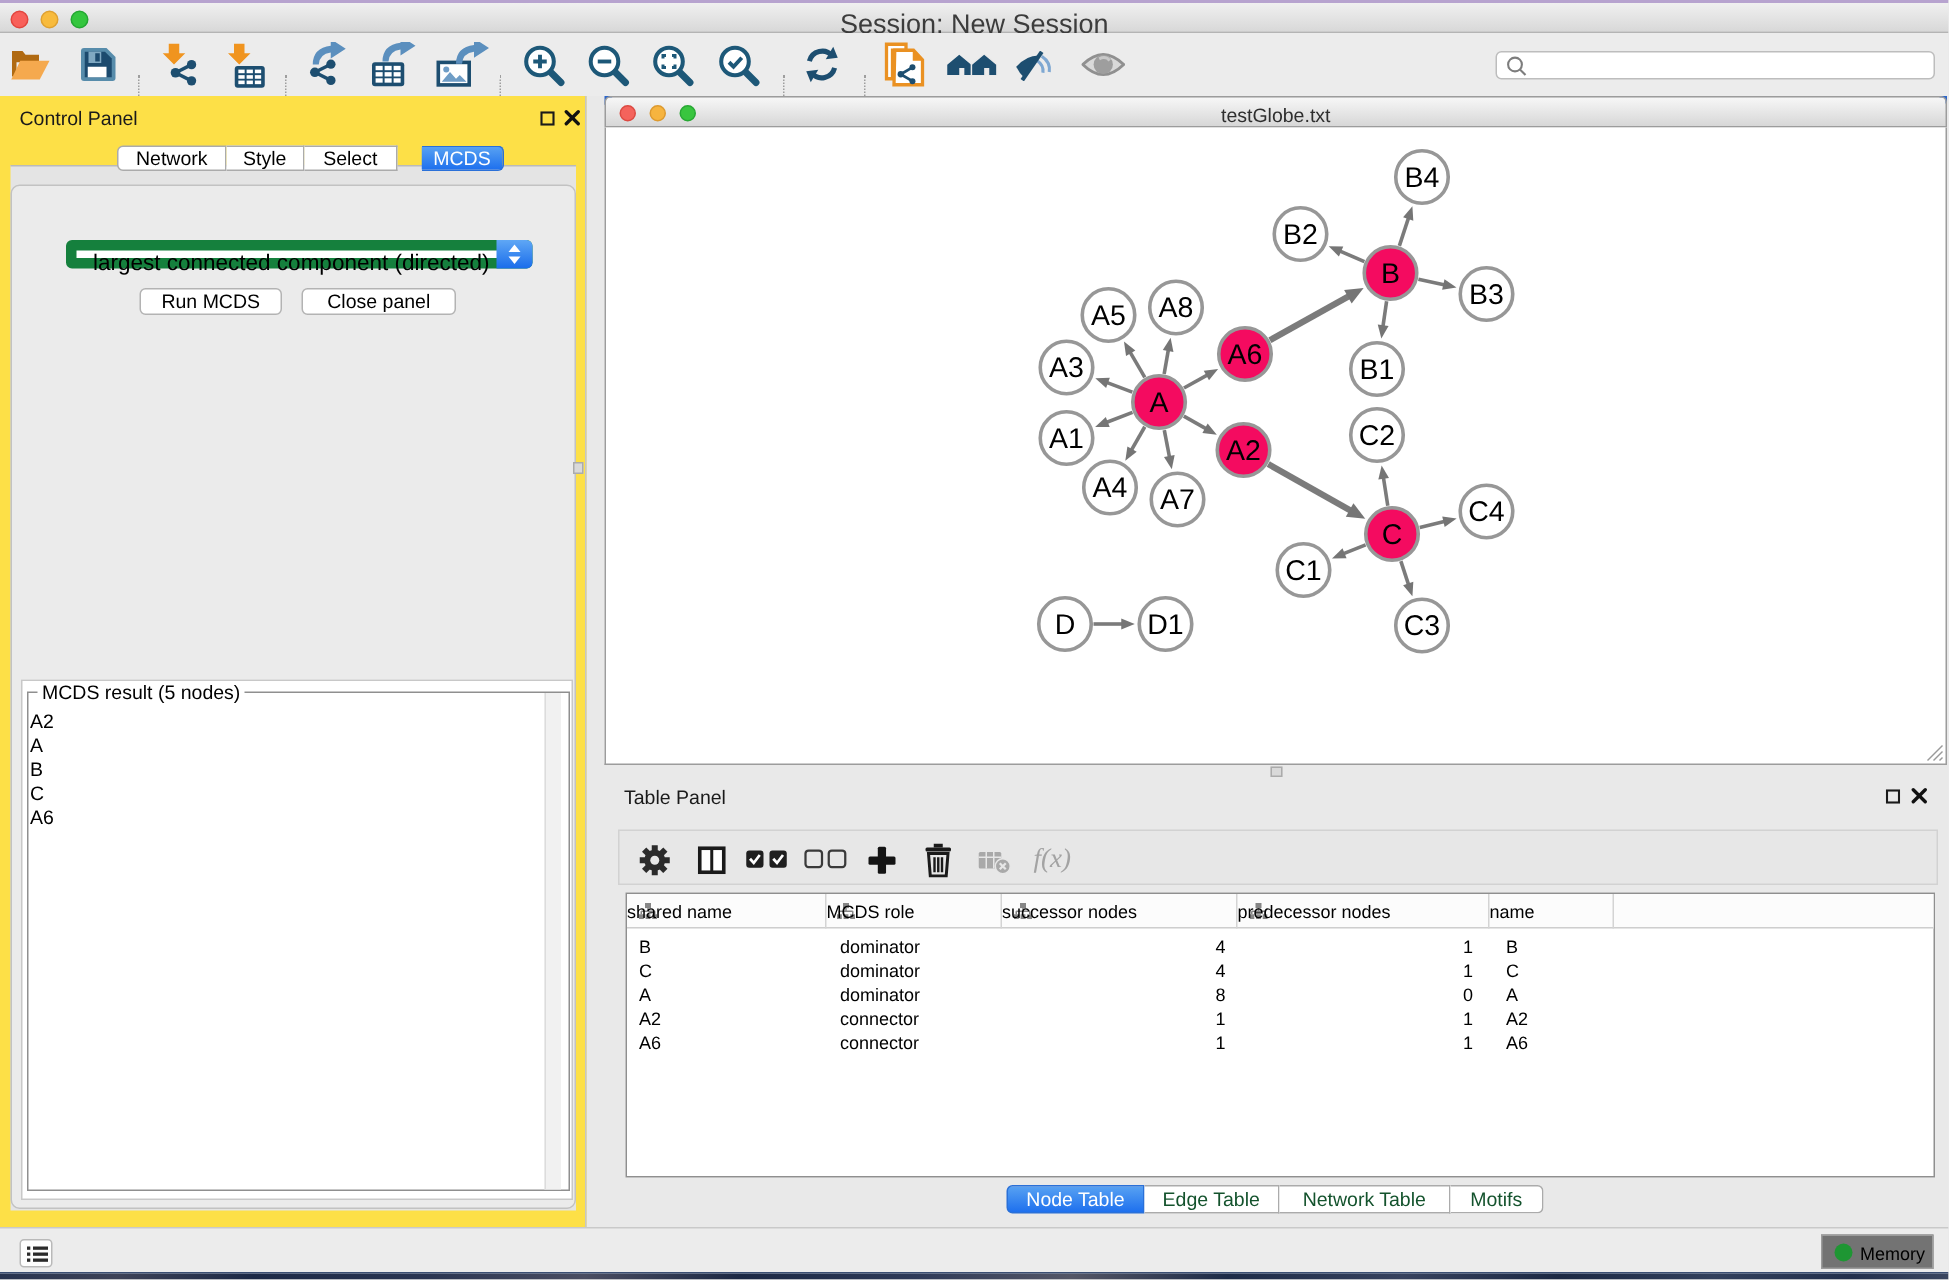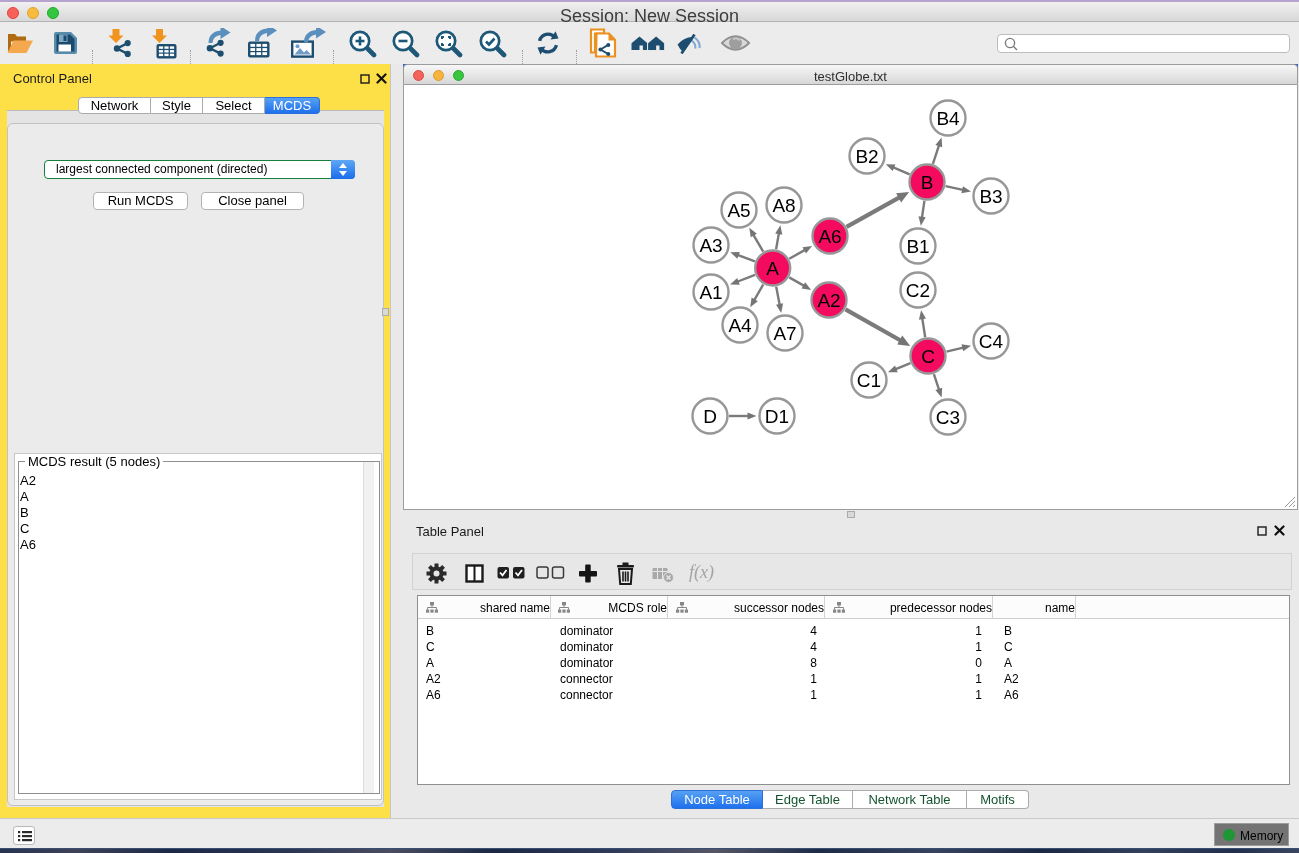--- a/index.html
+++ b/index.html
@@ -26,28 +26,28 @@
 
 
 #cp { left:0; top:0; width:391px; height:754px; background:#fde047; border-right:1px solid #c6c6c6; }
 #cp-title { left:13px; top:7px; font-size:13px; color:#1a1a1a; }
 .panicon { position:absolute; }
 #cp-tabs { position:absolute; left:78px; top:33px; height:17px; display:flex; font-size:13px; z-index:5; }
 #cp-tabs .tab { border:1px solid #ababab; border-left:none; background:#fff; color:#000;
   padding:0 0; line-height:16px; text-align:center; }
 #cp-tabs .tab:first-child { border-left:1px solid #ababab; border-radius:4px 0 0 4px; }
 #cp-tabs .tab.sel { background:linear-gradient(#57a1f2,#1e70ee); color:#fff; border-color:#2a70d8;
-  border-radius:0 4px 4px 0; }
+  border-radius:0 4px 4px 0;margin-left:16px; }
 #cp-box { left:7px; top:46px; width:377px; height:697px; background:#e4e4e4;
   border-top:1px solid #bababa; }
 #cp-inner { left:7px; top:59px; width:377px; height:683px; background:#ebebeb;
   border:1px solid #c2c2c2; border-radius:6px; }
 #opt-label { left:0; top:72px; width:391px; text-align:center; font-size:13px; color:#111; }
-#dd { left:44px; top:96px; width:311px; height:19px; background:#fff; border:1px solid #15803d;
-  border-radius:4px; font-size:12px; line-height:17px; padding-left:11px; color:#000; }
+#dd { left:44px; top:96px; width:311px; height:19px; background:#fff; border:7px solid #15803d;
+  border-radius:4px; font-size:15px; line-height:17px; padding-left:11px; color:#000; }
 #dd-btn { left:331px; top:96px; width:24px; height:19px; border-radius:0 4px 4px 0;
   background:linear-gradient(#5fa7f5,#1a6deb); }
 .btn { position:absolute; height:18px; background:#fff; border:1px solid #b3b3b3; border-radius:4px;
   font-size:13px; text-align:center; line-height:16px; color:#000; }
 #listbox { left:14px; top:389px; width:368px; height:347px; background:#fff; border:1px solid #c8c8c8; }
 #fieldset { position:absolute; left:3px; top:7px; width:362px; height:333px; border:1px solid #8f8f8f; }
 #fieldset .legend { position:absolute; left:6px; top:-8px; background:#fff; padding:0 3px;
   font-size:13px; color:#000; }
 #mcds-list { position:absolute; left:5px; top:19px; font-size:13px; line-height:16px; color:#000; }
 #scrolltrack { position:absolute; right:7px; top:8px; width:11px; height:331px; background:#f1f1f1;
@@ -64,21 +64,21 @@
 
 
 #tp-title { left:416px; top:460px; font-size:13px; color:#1a1a1a; }
 #tp-toolbar { left:412px; top:489px; width:880px; height:37px; background:#e7e7e7;
   border:1px solid #d2d2d2; }
 #tp-table { left:417px; top:531px; width:873px; height:190px; background:#fff;
   border:1px solid #8f8f8f; }
 #tp-header { position:absolute; left:0; top:0; width:871px; height:23px; background:#fcfcfc;
   border-bottom:1px solid #cecece; font-size:12px; color:#000; }
 .hcol { position:absolute; top:0; height:23px; border-right:1px solid #d4d4d4; }
-.hcol span { position:absolute; width:100%; text-align:right; top:5px; }
+.hcol span { position:absolute; width:100%; text-align:left; top:5px; }
 .tcell { position:absolute; font-size:12px; color:#000; }
 #bottom-tabs { position:absolute; left:671px; top:726px; height:19px; display:flex; font-size:13px; }
 #bottom-tabs .tab { border:1px solid #ababab; border-left:none; background:#fff; color:#14532d;
   line-height:17px; text-align:center; }
 #bottom-tabs .tab:first-child { border-left:1px solid #ababab; border-radius:4px 0 0 4px;
   background:linear-gradient(#57a1f2,#1e70ee); color:#fff; border-color:#2a70d8; }
 #bottom-tabs .tab:last-child { border-radius:0 4px 4px 0; }
 
 
 #statusbar { left:0; top:818px; width:1299px; height:30px; background:#ececec;

